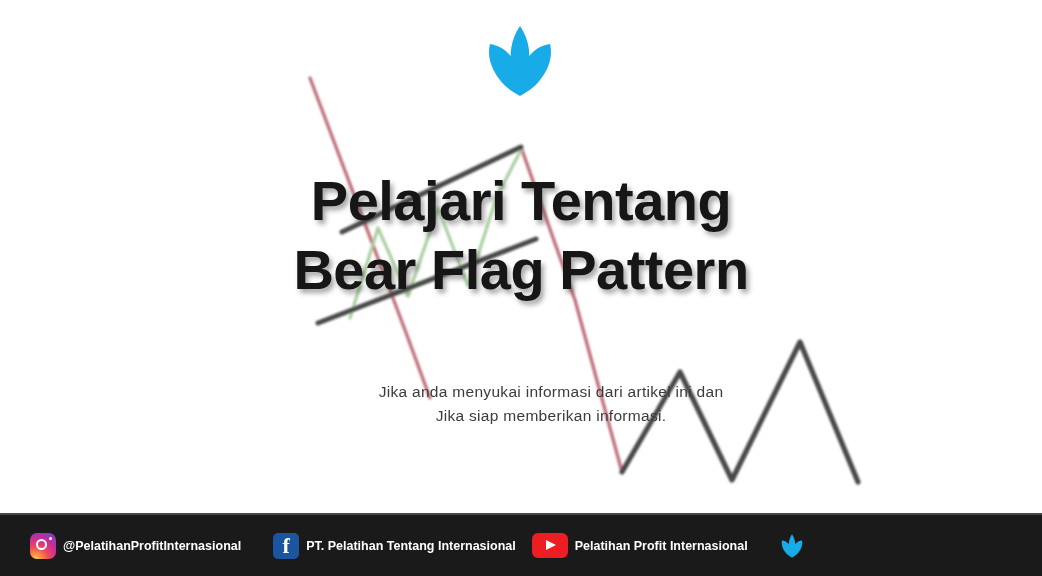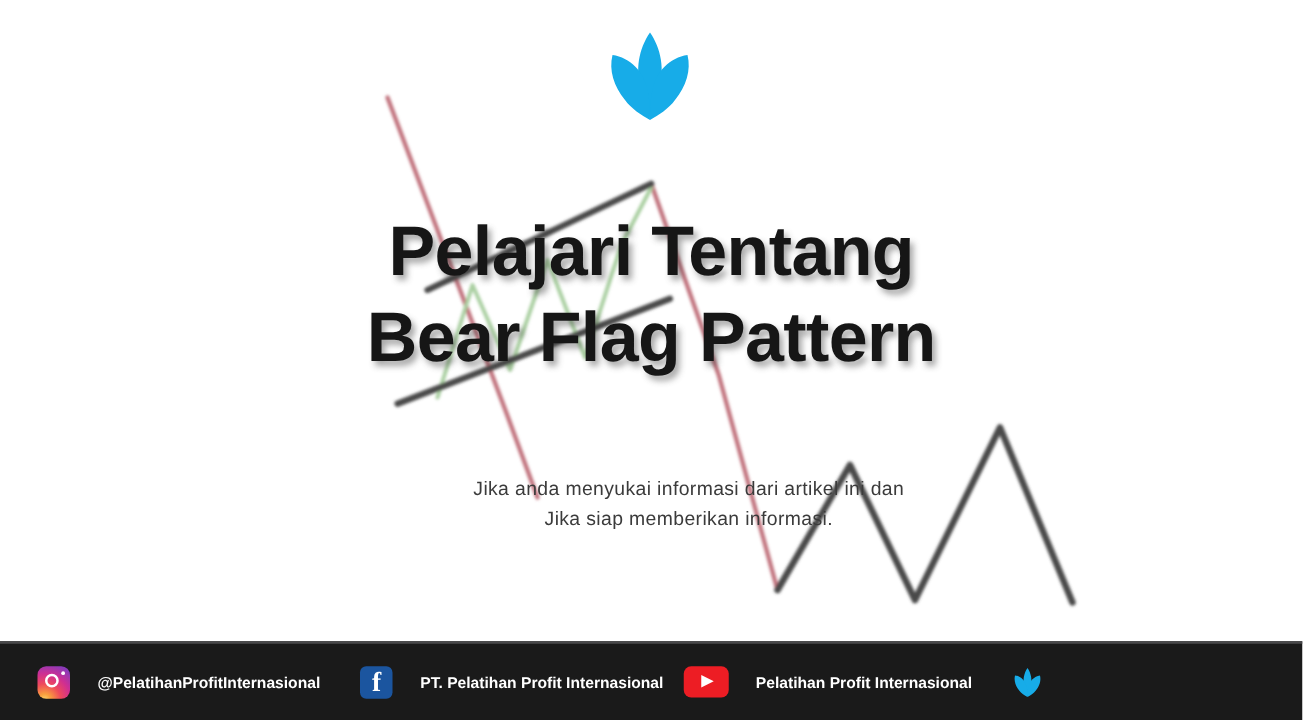--- a/index.html
+++ b/index.html
@@ -83,21 +83,21 @@
     background: #1a1a1a;
     border-top: 2px solid #49494b;
     display: flex;
     align-items: center;
     z-index: 6;
     box-sizing: border-box;
   }
   .social-item {
     display: flex;
     align-items: center;
-    gap: 22px;
+    gap: 7px;
     color: #ffffff;
     font-size: 12.5px;
     font-weight: bold;
     white-space: nowrap;
   }
   .social-item.instagram { margin-left: 30px; }
   .social-item.facebook  { margin-left: 32px; }
   .social-item.youtube   { margin-left: 16px; }
   .social-item.website   { margin-left: 30px; }
 
@@ -207,21 +207,21 @@
 
   <div class="footer-bar">
 
     <div class="social-item instagram">
       <span class="ico ico-ig"></span>
       <span>@PelatihanProfitInternasional</span>
     </div>
 
     <div class="social-item facebook">
       <span class="ico ico-fb"></span>
-      <span>PT. Pelatihan Profit Internasional</span>
+      <span>PT. Pelatihan Tentang Internasional</span>
     </div>
 
     <div class="social-item youtube">
       <span class="ico ico-yt"></span>
       <span>Pelatihan Profit Internasional</span>
     </div>
 
     <div class="social-item website">
       <span class="ico ico-web">
         <svg viewBox="0 0 82 78" aria-hidden="true">

